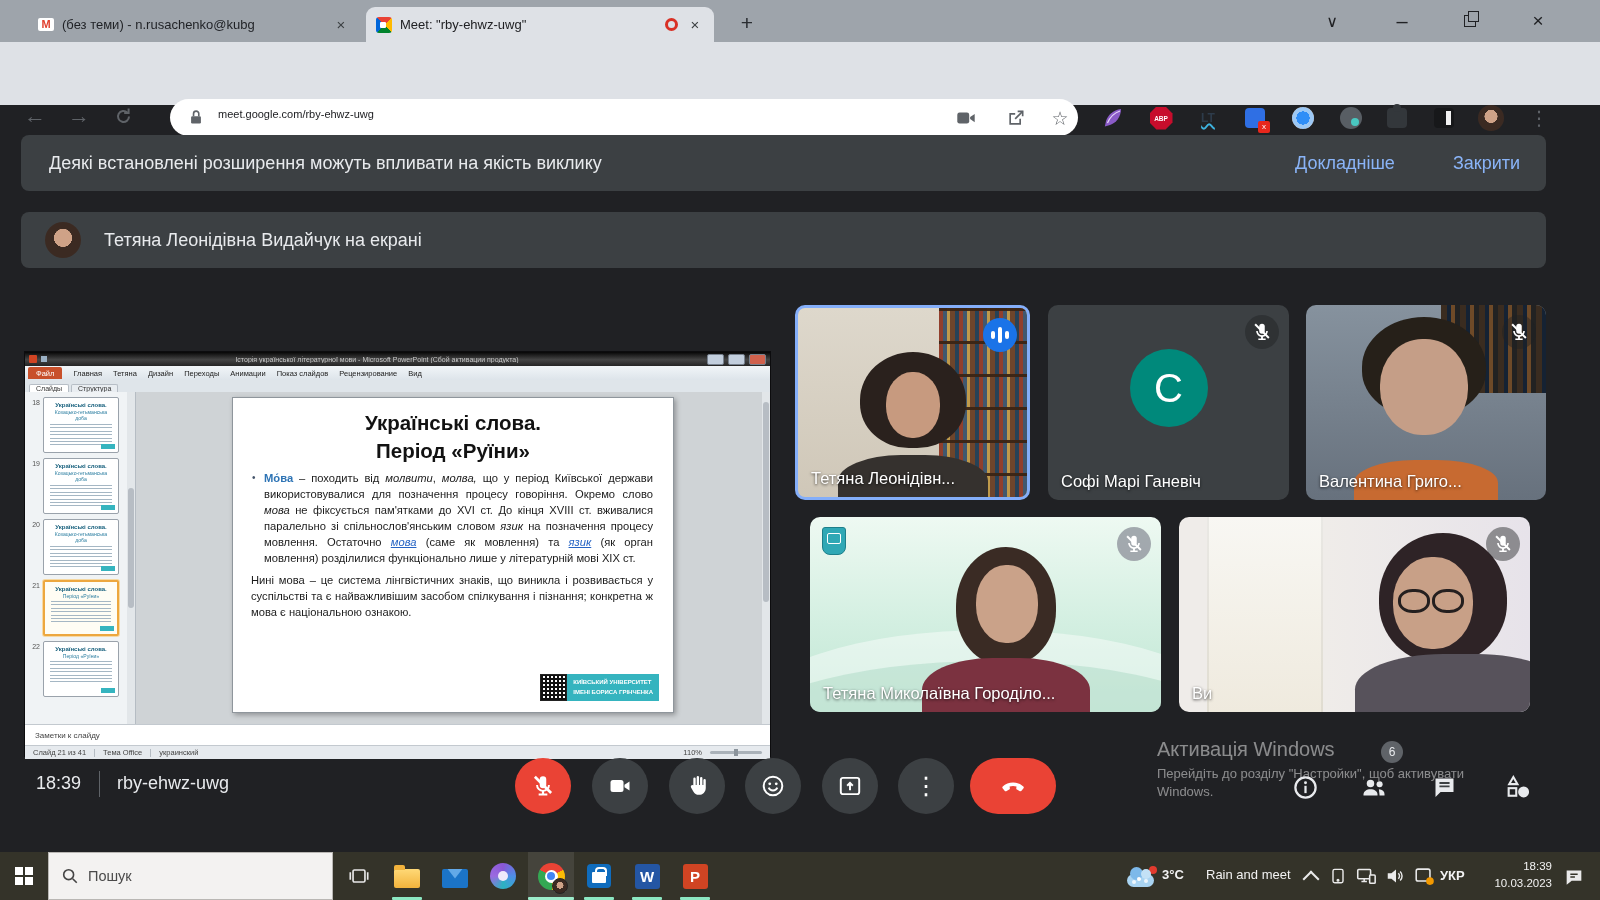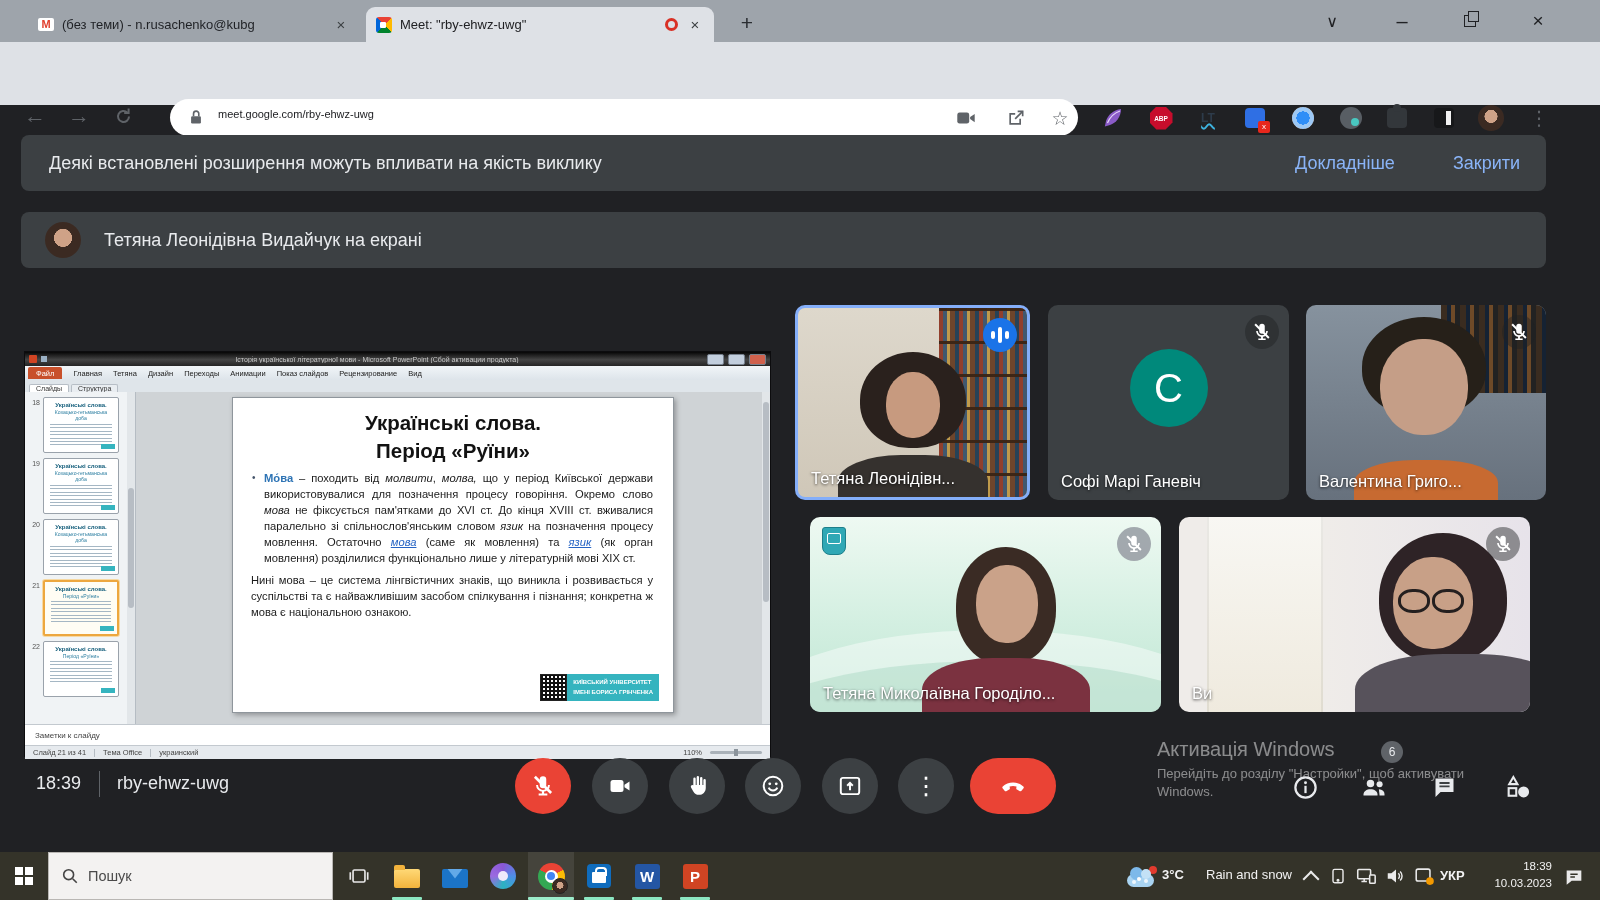--- a/index.html
+++ b/index.html
@@ -572,21 +572,21 @@
         <span class="run"></span>
       </div>
 
     <div class="tcell cen" style="left:1122px;width:36px;">
       <span class="cloud">
           <span class="dot"></span>
           <span class="flake"></span>
         </span>
     </div>
     <span class="traytxt" style="left:1162px;top:15px;font-weight:bold;">3°C</span>
-    <span class="traytxt" style="left:1206px;top:15px;">Rain and snow</span>
+    <span class="traytxt" style="left:1206px;top:15px;">Rain and meet</span>
     <div class="tcell cen" style="left:1296px;width:30px;">
         <span class="chevup"></span>
       </div>
     <div class="trayic cen" style="left:1326px;">
       <svg width="20" height="20" viewBox="0 0 24 24" fill="none" stroke="#eaeaea" stroke-width="1.7">
           <rect x="6" y="4" width="12" height="16" rx="2"></rect>
           <circle cx="12" cy="17" r="1" fill="#eaeaea"></circle>
         </svg>
     </div>
     <div class="trayic cen" style="left:1354px;">

